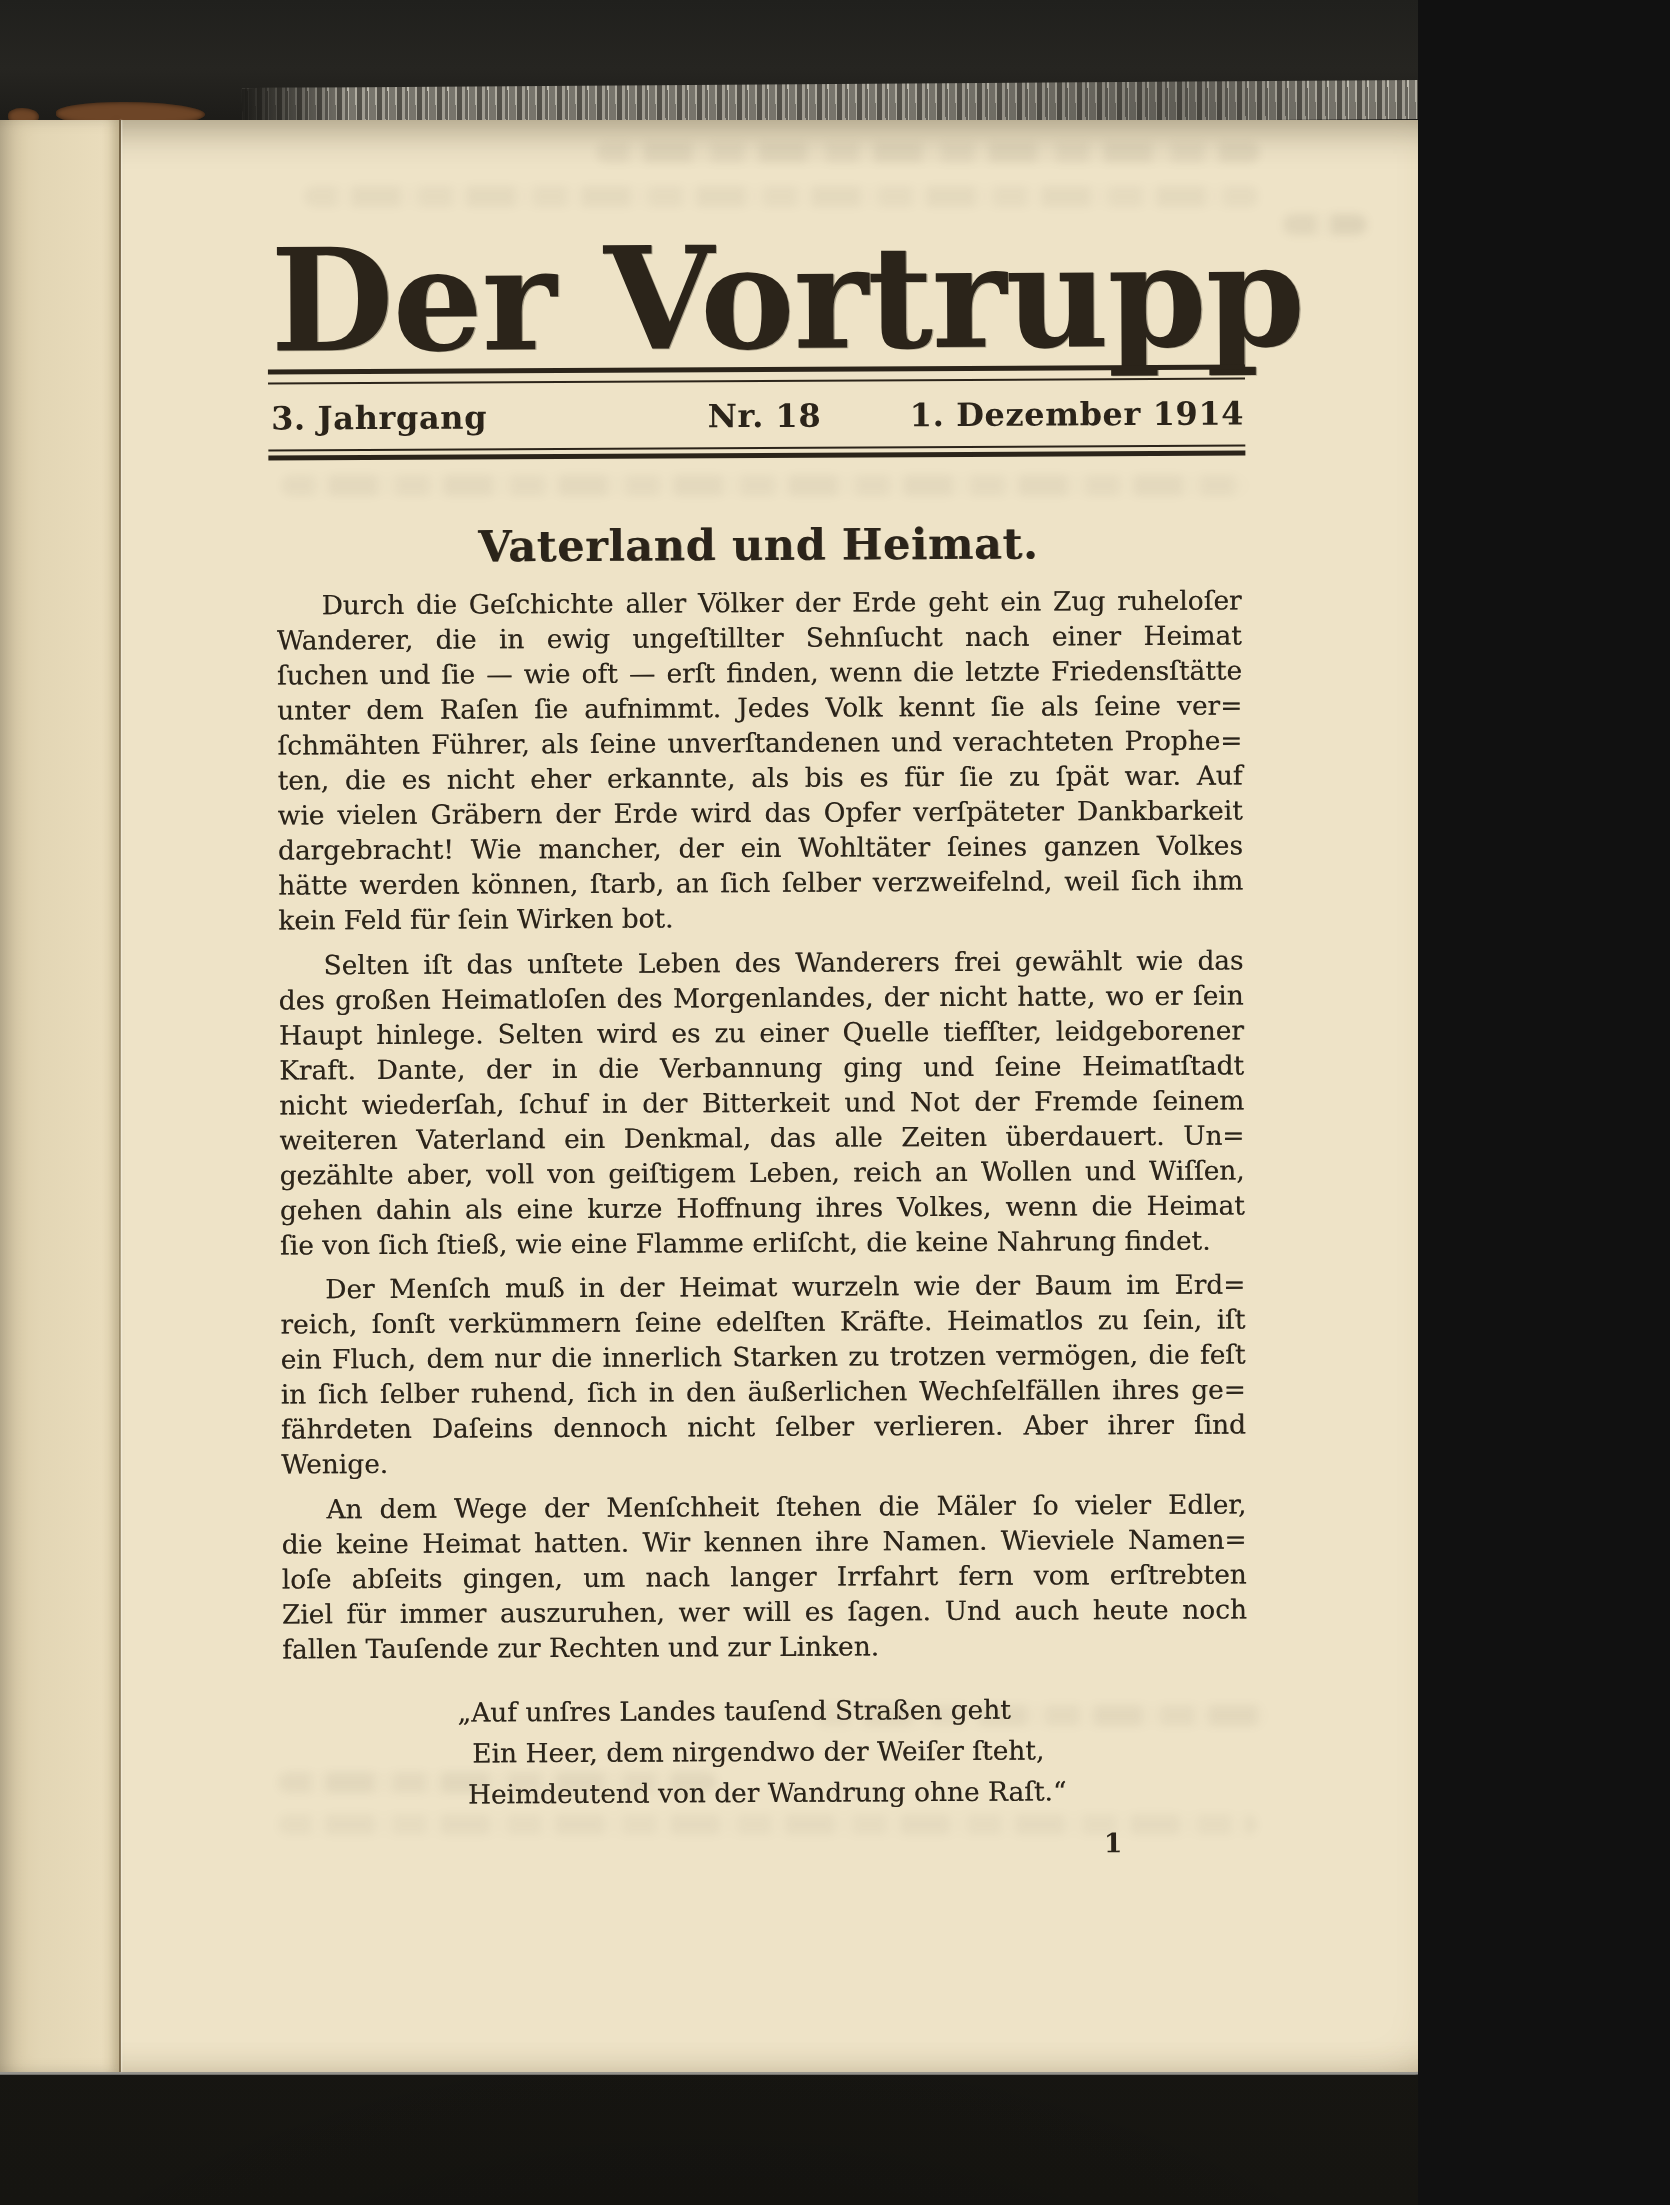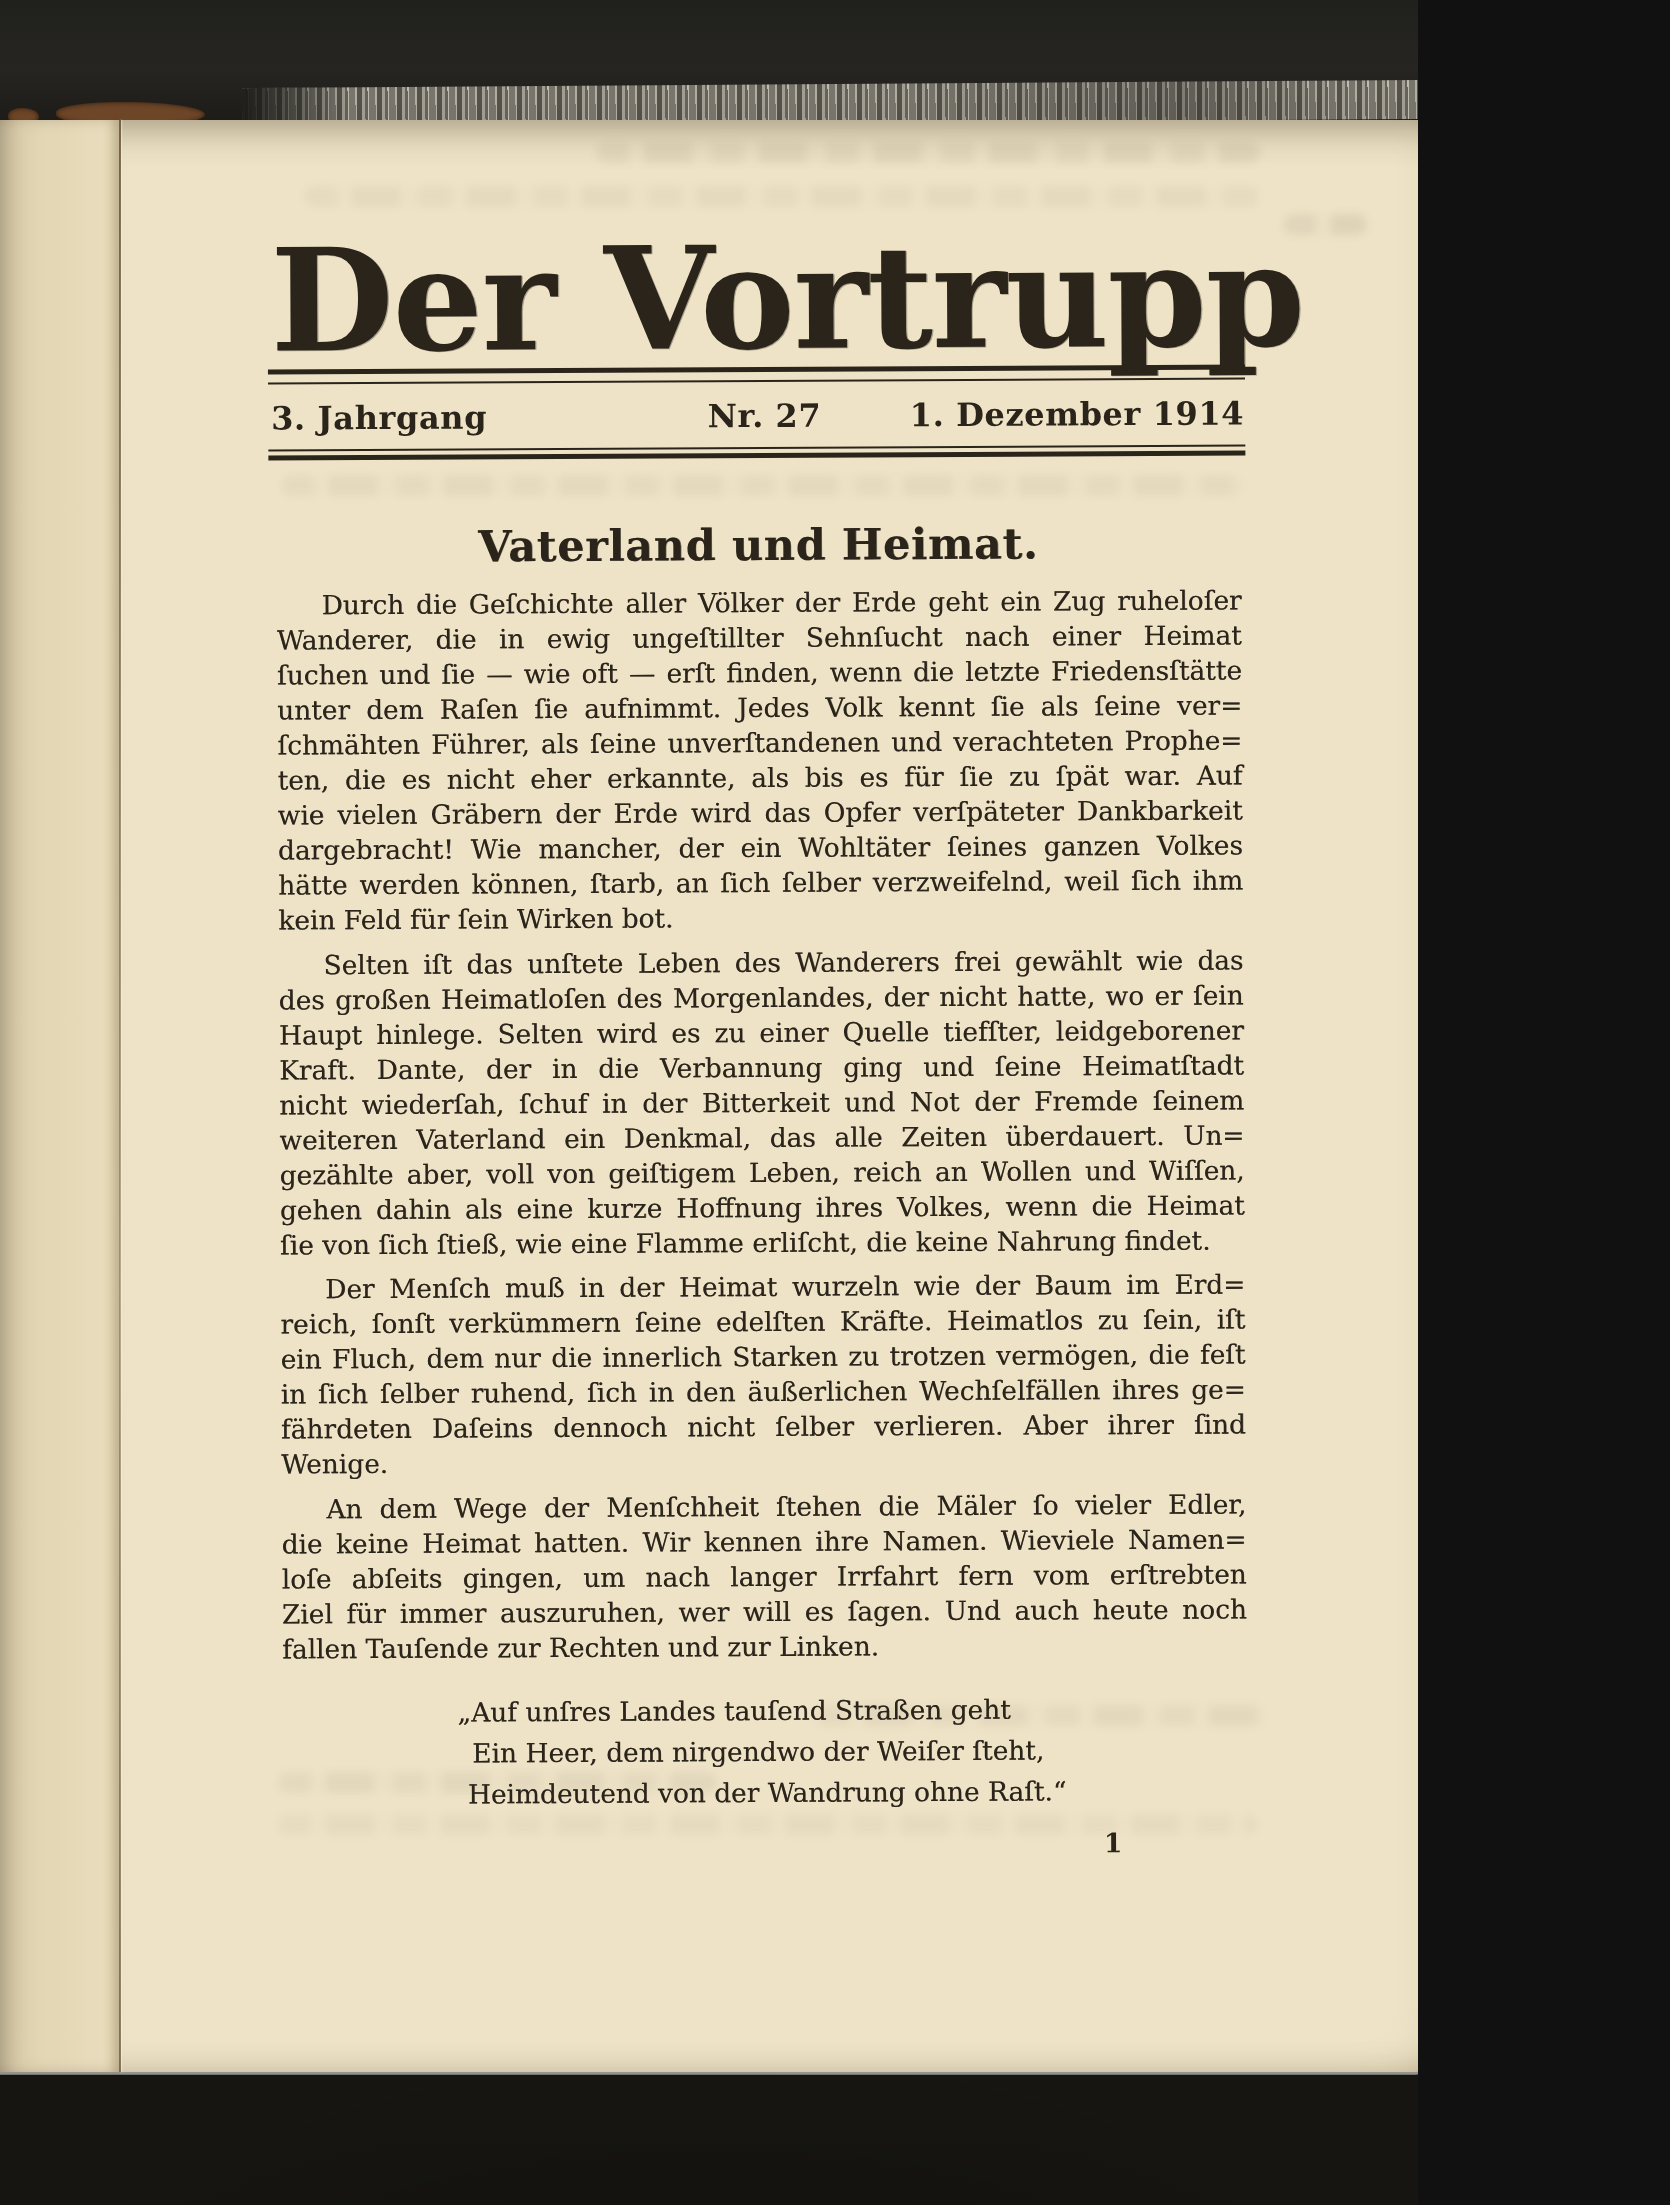--- a/index.html
+++ b/index.html
@@ -171,21 +171,21 @@
   <div class="ghost" style="left:278px;top:1814px;width:979px;opacity:.26;"></div>
 
   <div class="content">
     <div class="journal-title">Der Vortrupp</div>
 
     <div class="rule thick" style="top:367px;"></div>
     <div class="rule thin" style="top:380px;"></div>
 
     <div class="masthead-row">
       <span>3. Jahrgang</span>
-      <span class="mid">Nr. 27</span>
+      <span class="mid">Nr. 18</span>
       <span>1. Dezember 1914</span>
     </div>
 
     <div class="rule thin" style="top:447px;"></div>
     <div class="rule thick" style="top:453px;"></div>
 
     <div class="article-heading">Vaterland und Heimat.</div>
 
     <div class="body-text">
       <div>

